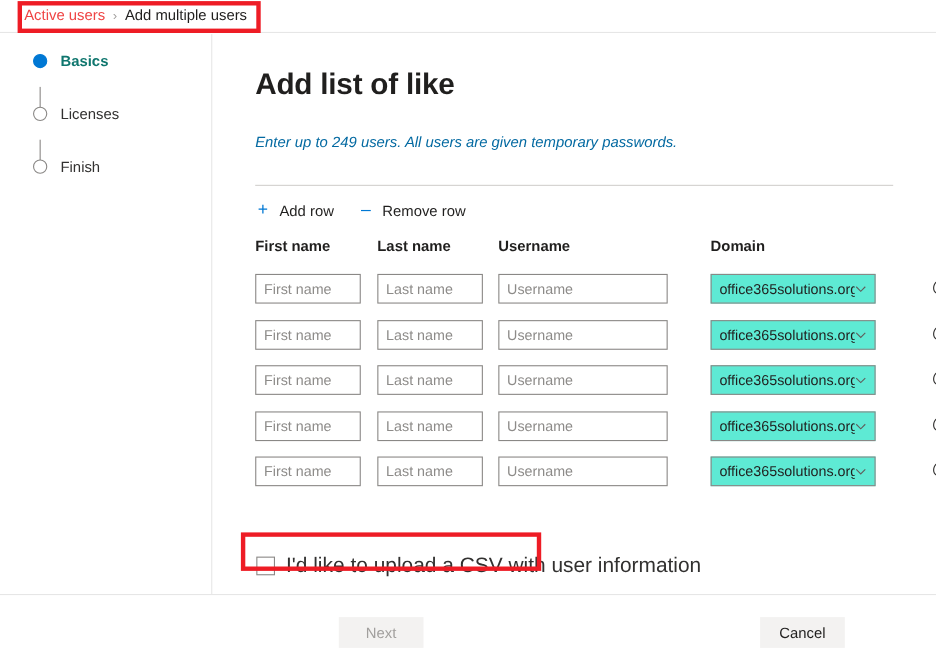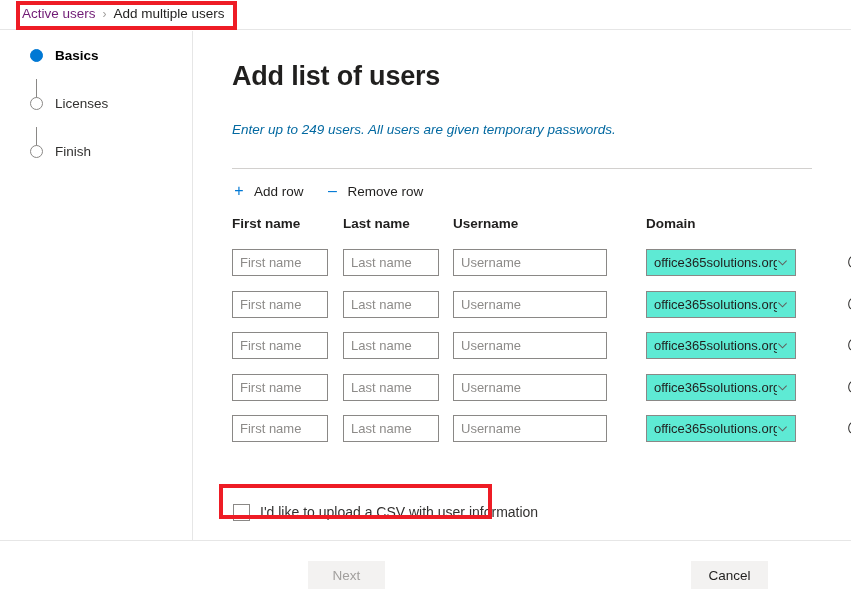--- a/index.html
+++ b/index.html
@@ -28,21 +28,21 @@
   .breadcrumb {
     position: absolute;
     left: 22px;
     top: 6px;
     display: flex;
     align-items: center;
     font-size: 13.5px;
     white-space: nowrap;
   }
   .crumb-link {
-    color: #701a75;
+    color: #ef4444;
     text-decoration: none;
     cursor: pointer;
   }
   .crumb-sep {
     color: #a19f9d;
     margin: 0 7px;
     font-size: 12px;
   }
   .crumb-current {
     color: #201f1e;
@@ -111,21 +111,21 @@
   }
   .step-dot.inactive {
     background: #ffffff;
     border: 1.4px solid #8a8886;
   }
   .step-label {
     margin-left: 12px;
     font-size: 13.5px;
     color: #323130;
   }
-  .step-label.active { font-weight: bold; color: #000000; }
+  .step-label.active { font-weight: bold; color: #0f766e; }
   .step-connector {
     position: absolute;
     left: 36px;
     width: 1.4px;
     background: #8a8886;
   }
   #conn-1 { top: 48px; height: 27px; }
   #conn-2 { top: 96px; height: 27px; }
 
   
@@ -257,21 +257,21 @@
   }
   .cb-box {
     width: 17px; height: 17px;
     box-sizing: border-box;
     border: 1.3px solid #8a8886;
     background: #ffffff;
     flex: 0 0 auto;
   }
   .cb-label {
     margin-left: 10px;
-    font-size: 14px;
+    font-size: 19px;
     color: #323130;
     white-space: nowrap;
   }
 
   
   .footer {
     position: absolute;
     left: 0; top: 541px;
     width: 851px; height: 59px; margin-left: 12px;
   }
@@ -326,21 +326,21 @@
       <span class="step-dot inactive"></span>
       <span class="step-label">Licenses</span>
     </div>
     <div class="step">
       <span class="step-dot inactive"></span>
       <span class="step-label">Finish</span>
     </div>
   </div>
 
   <div class="content">
-    <h1 class="page-title">Add list of users</h1>
+    <h1 class="page-title">Add list of like</h1>
     <p class="page-subtitle">Enter up to 249 users. All users are given temporary passwords.</p>
 
     <div class="rule"></div>
 
     <div class="cmdbar">
       <div class="cmd">
         <span class="cmd-glyph">+</span>
         <span>Add row</span>
       </div>
       <div class="cmd">

